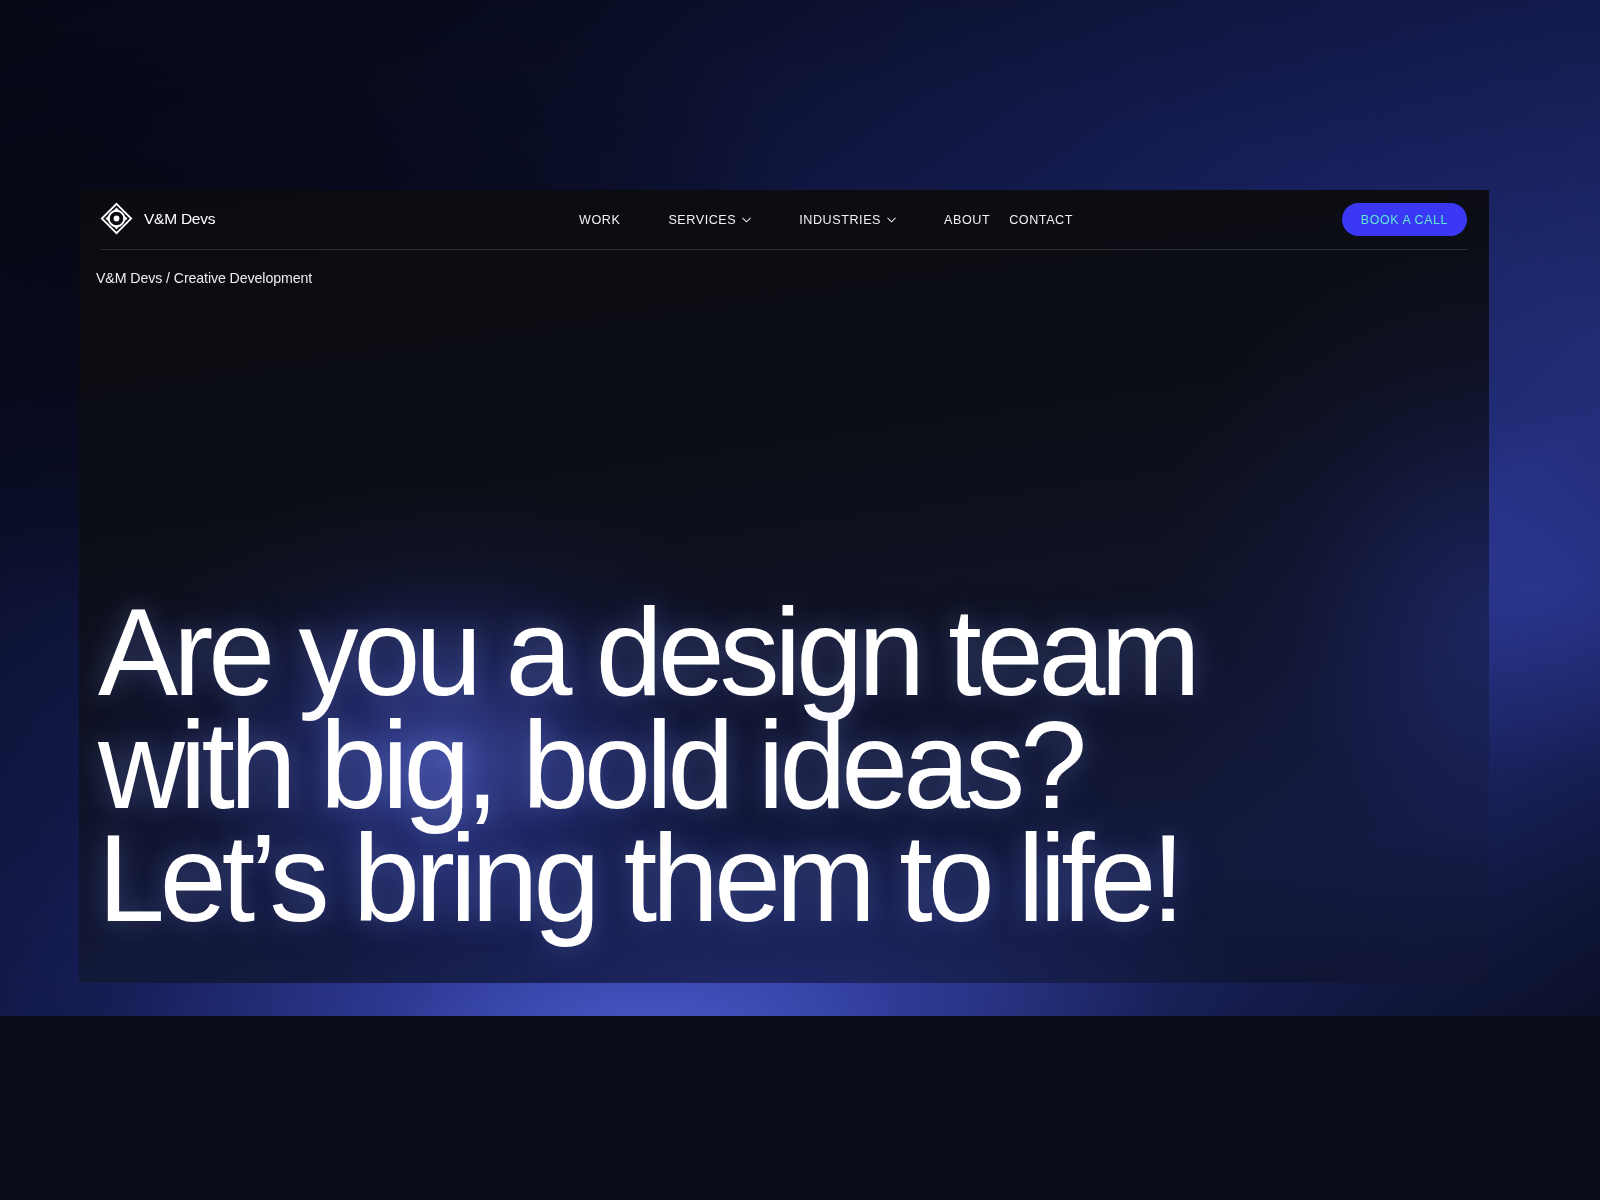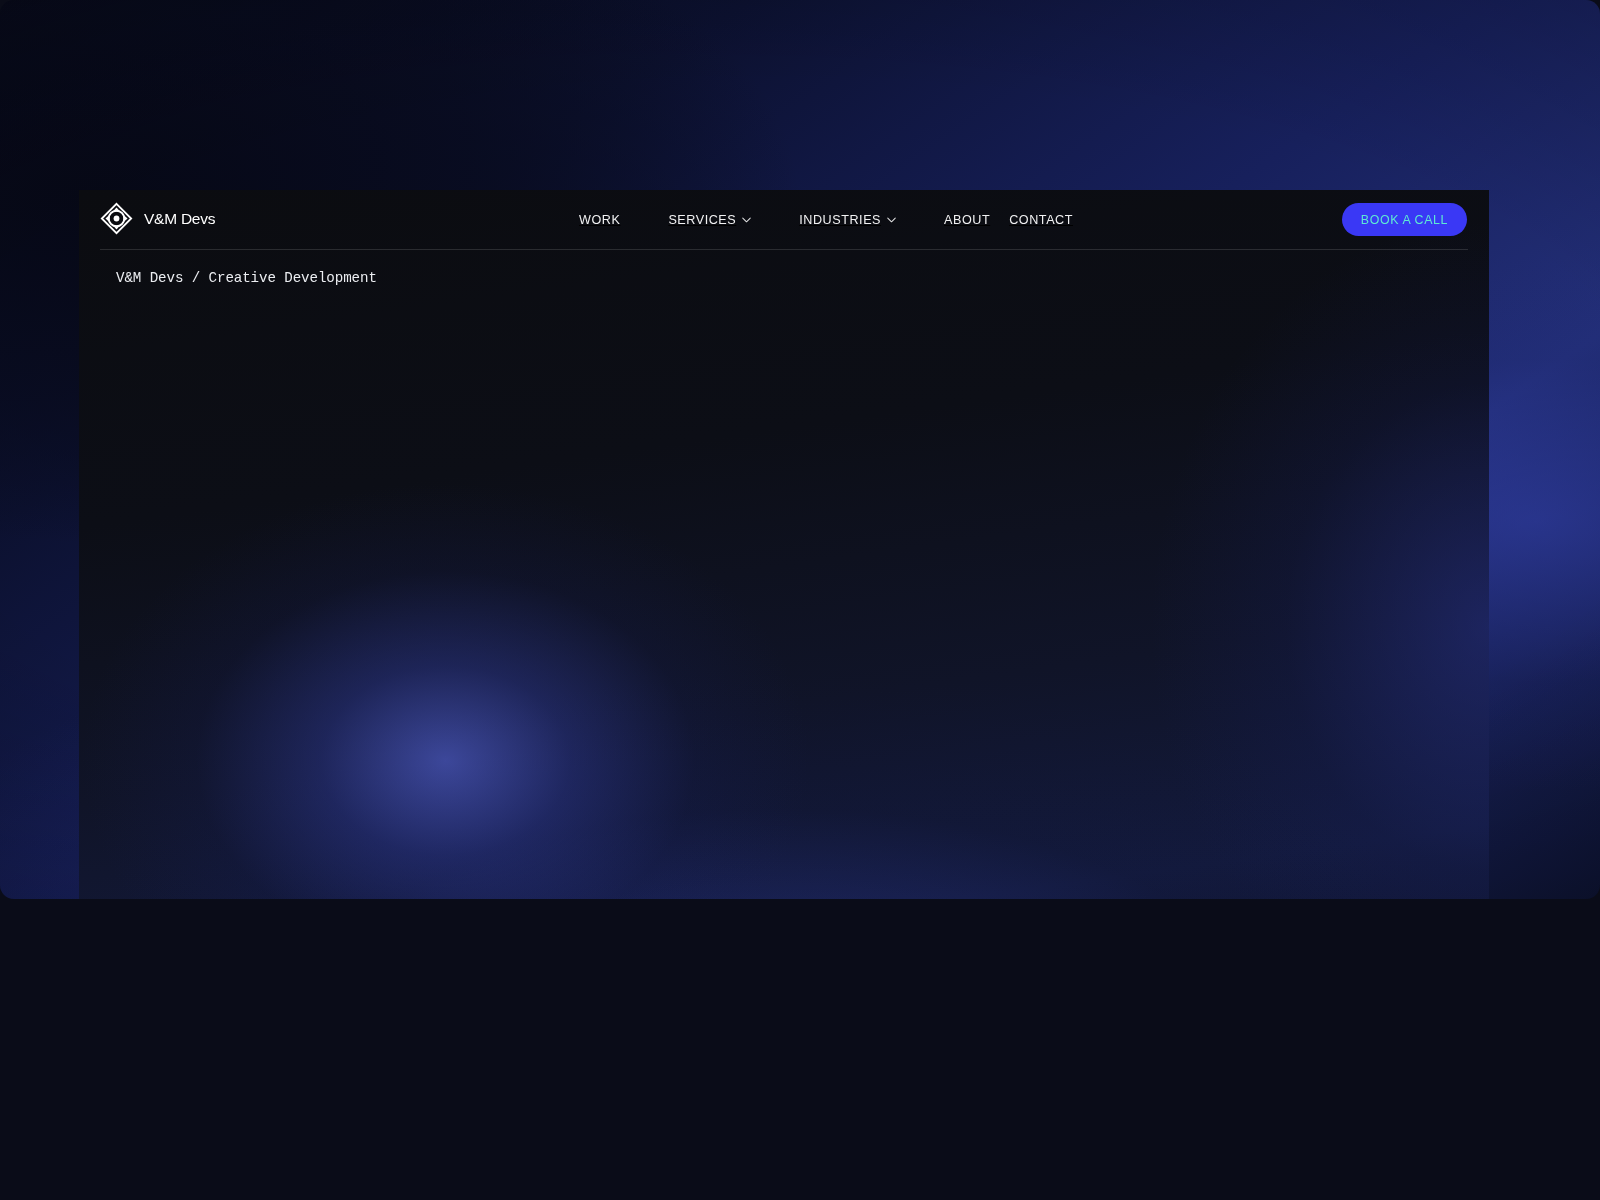--- a/index.html
+++ b/index.html
@@ -5,27 +5,26 @@
   * { margin:0; padding:0; box-sizing:border-box; }
   html, body {
     width:1600px; height:1200px; overflow:hidden;
     background:#0a0c18;
     font-family:"Liberation Sans", sans-serif;
     -webkit-font-smoothing:antialiased;
   }
 
   
   .canvas{
-    position:relative; width:1600px; height:899px; overflow:hidden;
+    position:relative; width:1600px; height:1016px; overflow:hidden;
     background:
       radial-gradient(62% 46% at 40% 104%, rgba(86,104,232,0.95) 0%, rgba(63,79,200,0.58) 28%, rgba(33,42,120,0.26) 55%, rgba(12,16,48,0) 78%),
       radial-gradient(48% 40% at 96% 58%, rgba(52,66,178,0.50) 0%, rgba(30,40,120,0.22) 45%, rgba(10,14,40,0) 75%),
       radial-gradient(55% 48% at 6% 22%, rgba(6,8,22,0.98) 0%, rgba(8,11,30,0.80) 45%, rgba(12,18,58,0) 80%),
       linear-gradient(145deg, #05060f 0%, #0c1130 26%, #17205c 52%, #232f78 72%, #151d4d 88%, #0d1332 100%);
-    border-radius: 14px;
   }
   .canvas::after{
     content:""; position:absolute; inset:0; pointer-events:none;
     background:radial-gradient(120% 90% at 50% 50%, rgba(0,0,0,0) 45%, rgba(0,0,0,0.40) 100%);
   }
 
   
   .panel{
     position:absolute; left:79px; top:190px; width:1410px; height:793px;
     overflow:hidden; z-index:3;
@@ -46,21 +45,21 @@
     display:flex; align-items:center; gap:11px; cursor:pointer;
   }
   .logo-mark{ width:33px; height:33px; display:block; flex:none; }
   .brand-name{
     color:#fff; font-size:15.5px; letter-spacing:-0.25px; font-weight:400;
     white-space:nowrap;
   }
 
   .nav{
     position:absolute; left:500px; top:20px;
-    display:flex; align-items:center; gap:0px;text-decoration:underline;
+    display:flex; align-items:center; gap:0px;
   }
   .nav-item{
     display:flex; align-items:center; gap:6px;
     color:#f2f2f3; font-size:12.6px; letter-spacing:0.55px;
     text-transform:uppercase; cursor:pointer; white-space:nowrap;
     padding:3px 0;
   }
   .nav-gap-1{ margin-right:48px; }
   .nav-gap-2{ margin-right:19px; }
   .chev{ width:9px; height:6px; display:block; opacity:.92; }
@@ -75,22 +74,22 @@
     text-transform:uppercase; white-space:nowrap;
     background:#3a38f5;
   }
 
   .rule{
     position:absolute; left:21px; top:59px; width:1368px; height:1px;
     background:rgba(255,255,255,0.13);
   }
 
   .breadcrumb{
-    position:absolute; left:37px; top:80px;
-    color:#eceef2; font-size:14.2px; letter-spacing:-0.1px; white-space:nowrap;font-family:Liberation Mono, monospace;
+    position:absolute; left:17px; top:80px;
+    color:#eceef2; font-size:14.2px; letter-spacing:-0.1px; white-space:nowrap;
   }
 
   
   .hero{
     position:absolute; left:19px; top:406px; width:1370px;
   }
   .hero-line{
     color:#fff;
     font-family:"Liberation Sans", sans-serif;
     font-size:124px;
@@ -161,15 +160,20 @@
 
       </nav>
 
       <button class="cta">BOOK A CALL</button>
     </div>
 
     <div class="rule"></div>
 
     <div class="breadcrumb">V&amp;M Devs / Creative Development</div>
 
+    <div class="hero">
+      <div class="hero-line">Are you a design team</div>
+      <div class="hero-line">with big, bold ideas?</div>
+      <div class="hero-line">Let’s bring them to life!</div>
+    </div>
 
   </div>
 </div>
 
 </body></html>

